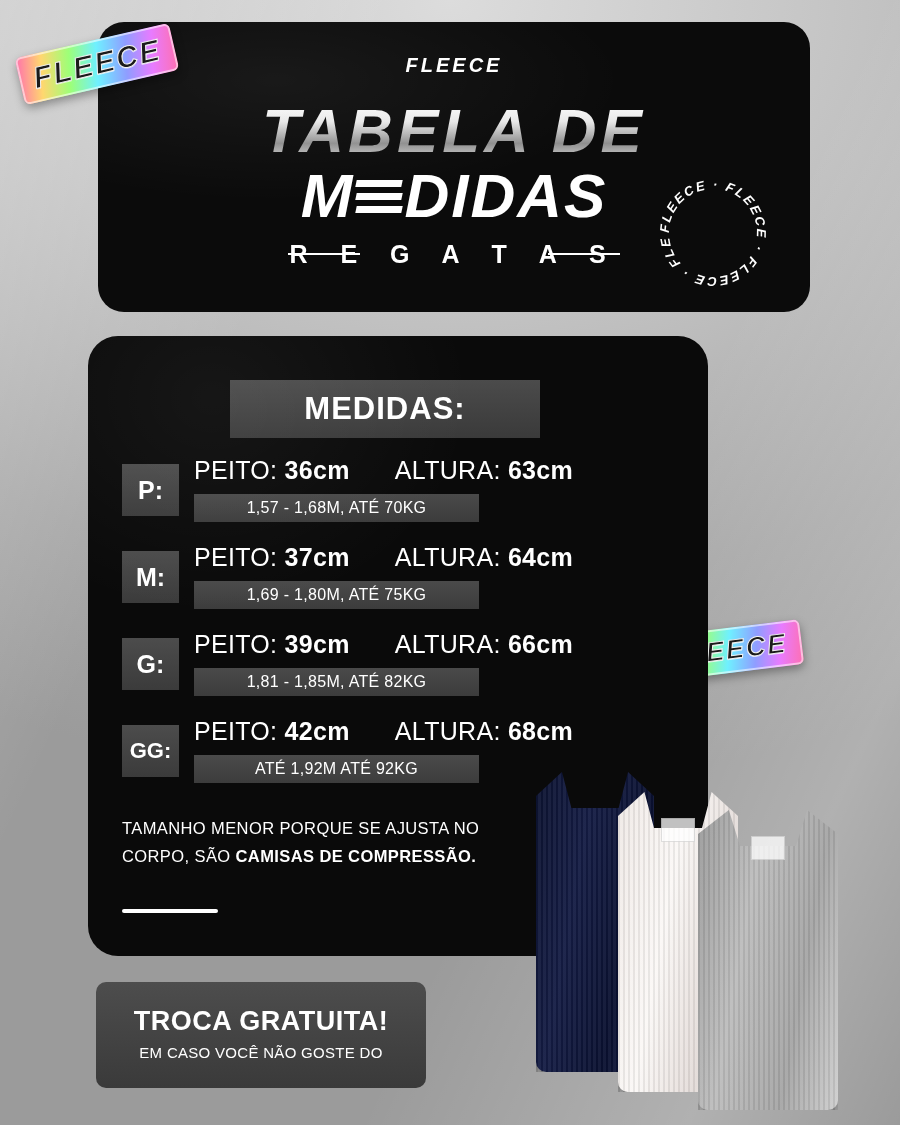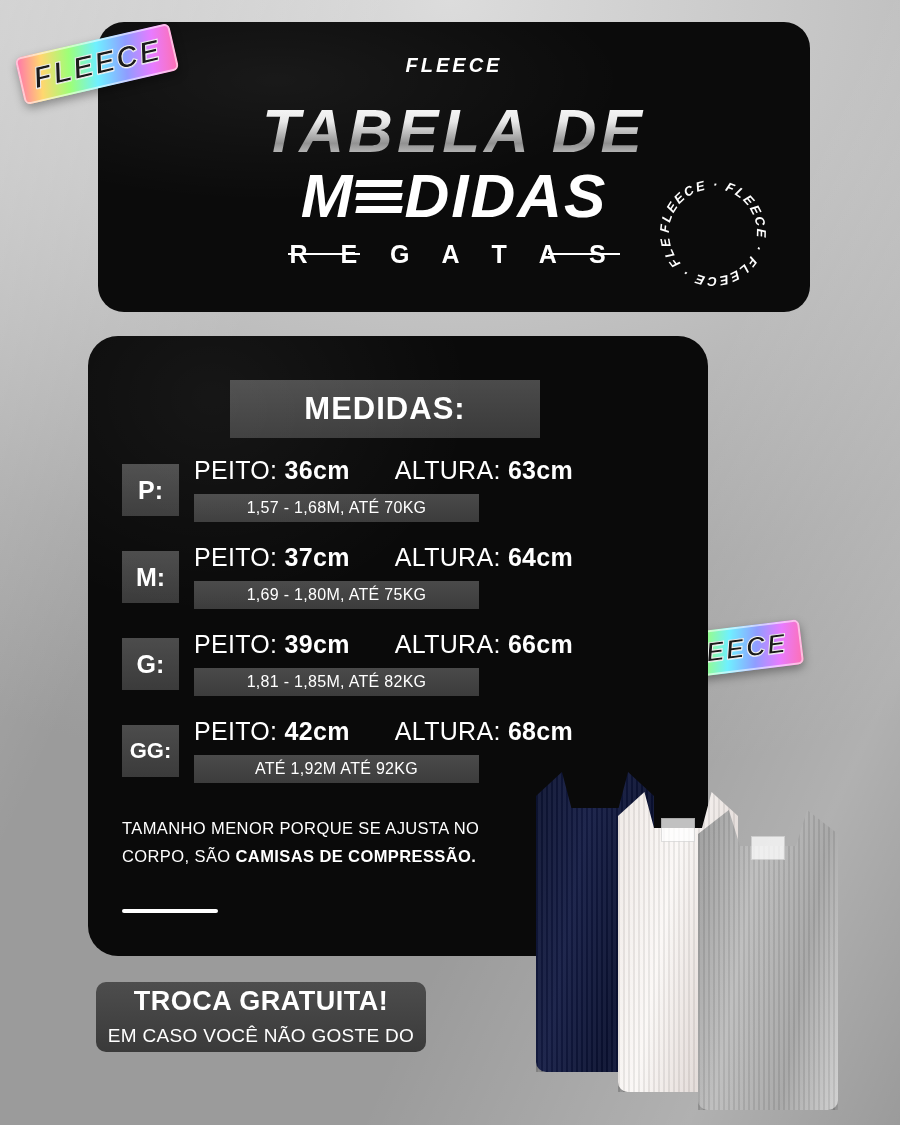--- a/index.html
+++ b/index.html
@@ -325,39 +325,39 @@
     background: rgba(255,255,255,0.75);
     border: 1px solid rgba(0,0,0,0.12);
   }
 
   
   .footer {
     position: absolute;
     left: 96px;
     top: 982px;
     width: 330px;
-    height: 70px;
+    height: 106px;
     background: linear-gradient(180deg,#4d4d4d,#3a3a3a);
     border-radius: 10px;
     display: flex;
     flex-direction: column;
     align-items: center;
     justify-content: center;
     padding: 6px 10px;
   }
   .footer h3 {
     color: #ffffff;
     font-size: 27px;
     font-weight: 800;
     letter-spacing: 0.5px;
     margin-bottom: 6px;
   }
   .footer p {
     color: #ffffff;
-    font-size: 19px;
+    font-size: 15px;
     text-align: center;
     line-height: 1.35;
     letter-spacing: 0.3px;
   }
 </style>
 </head>
 <body>
 
 <div class="page">
 

